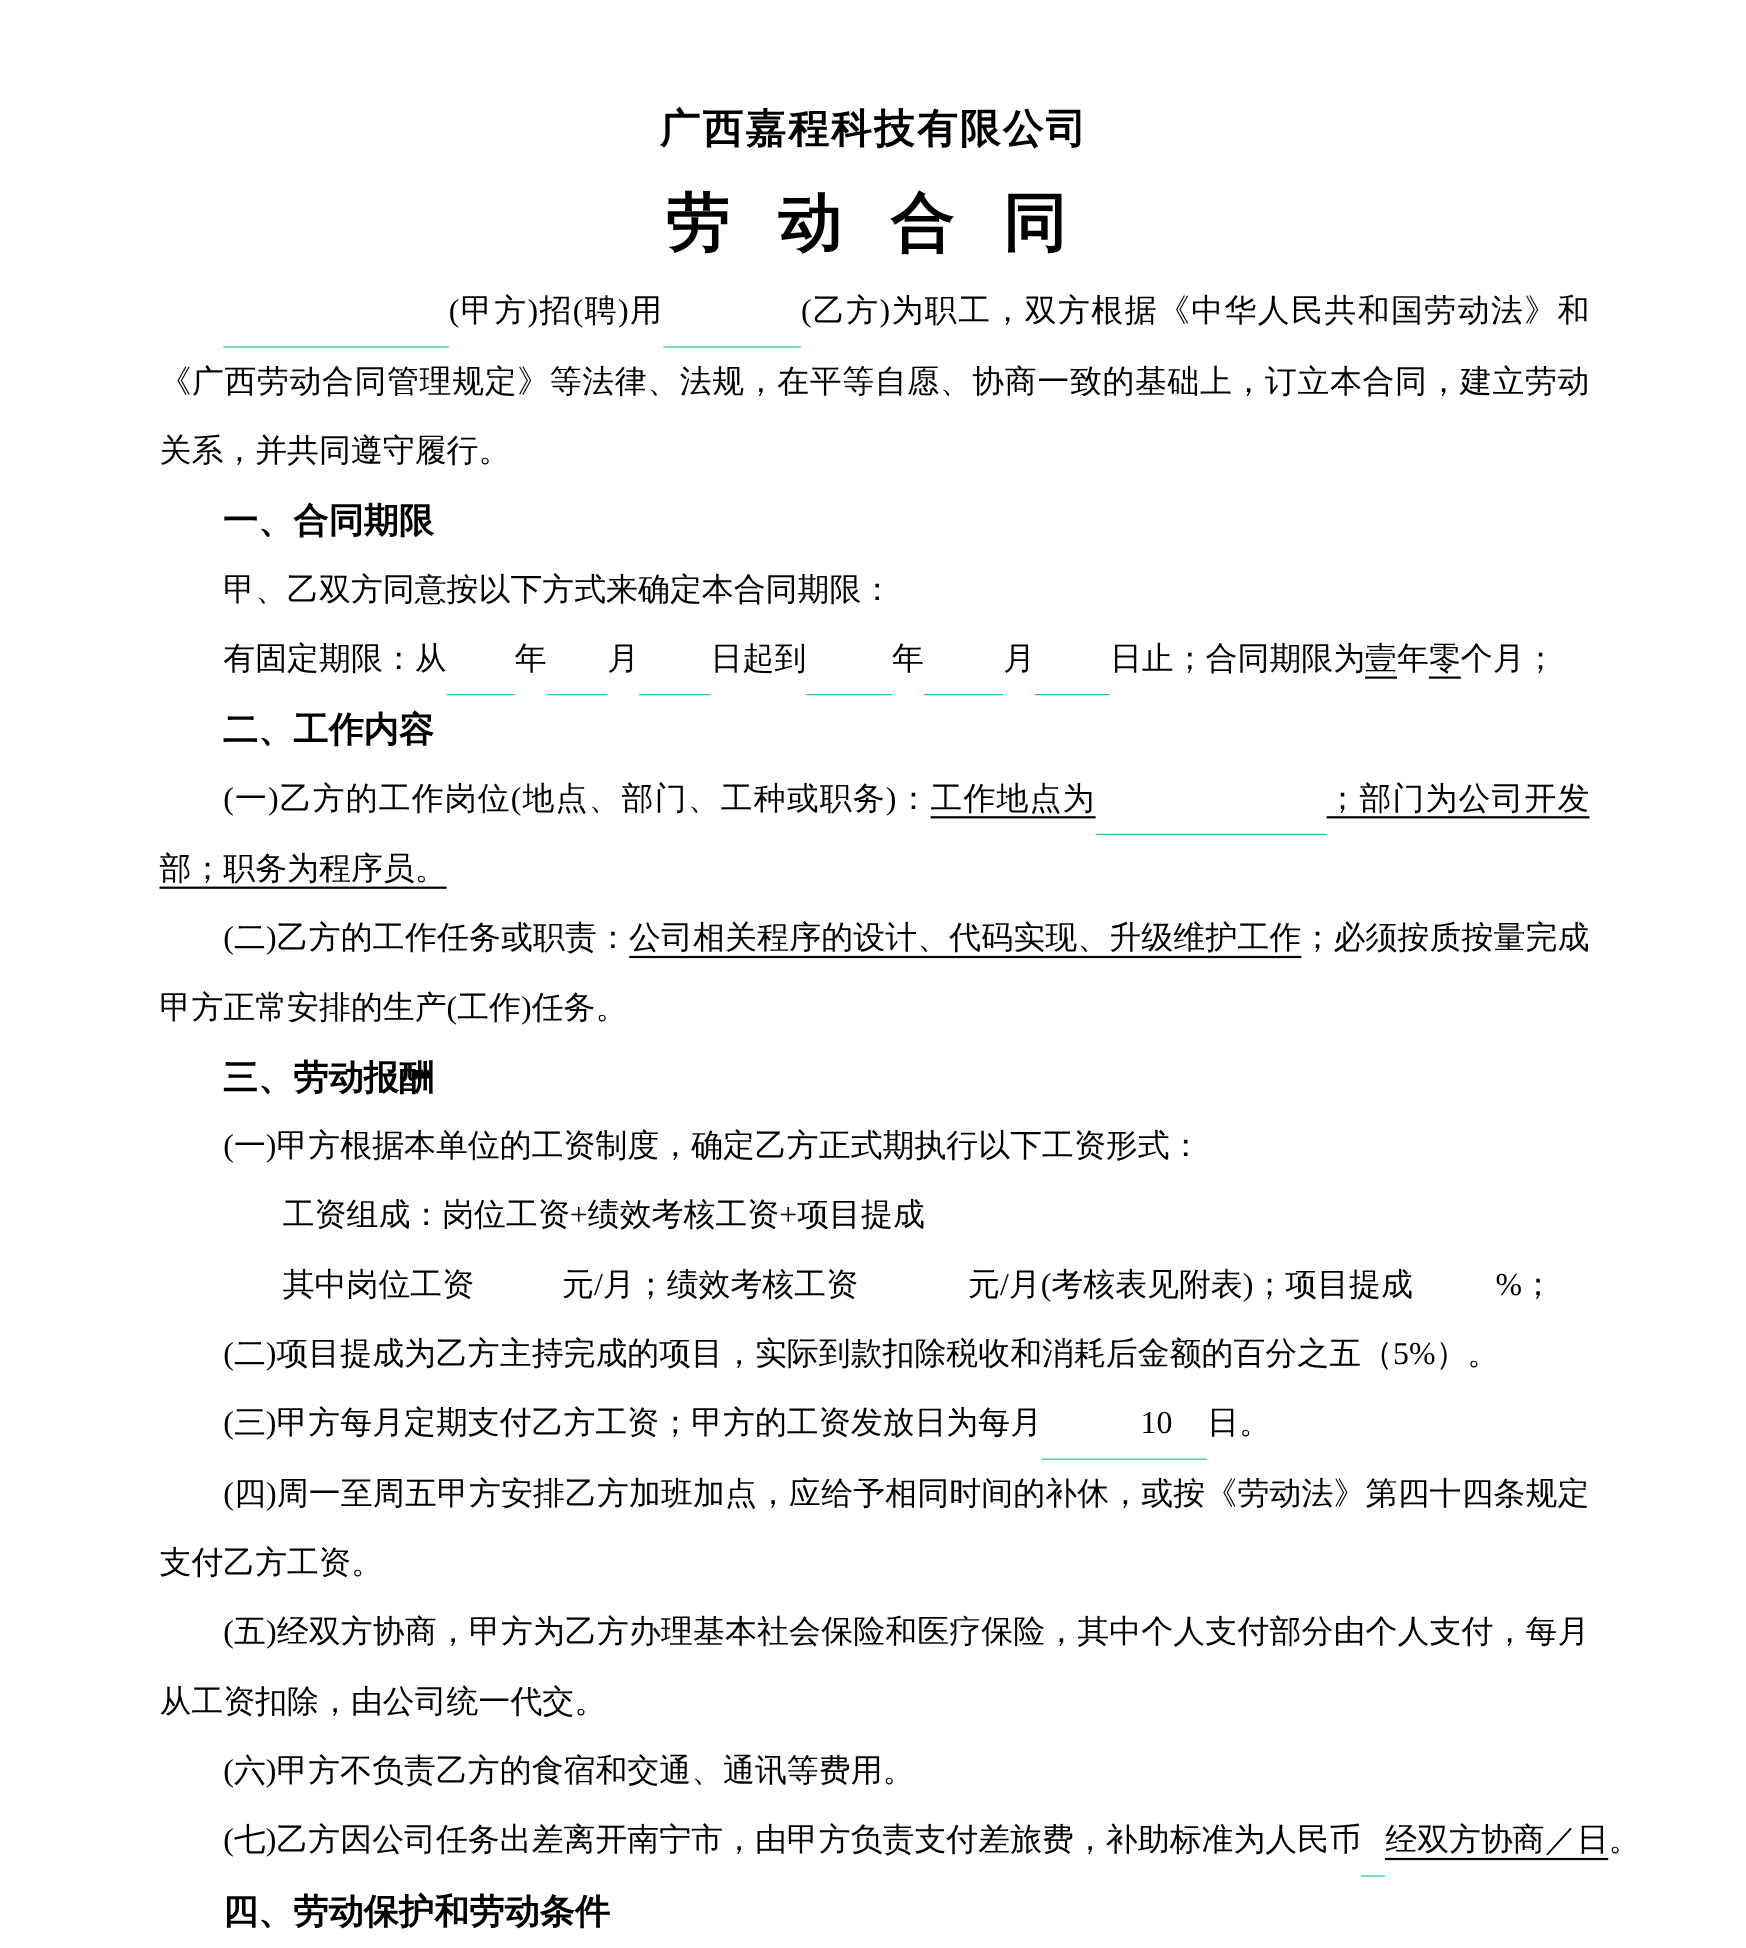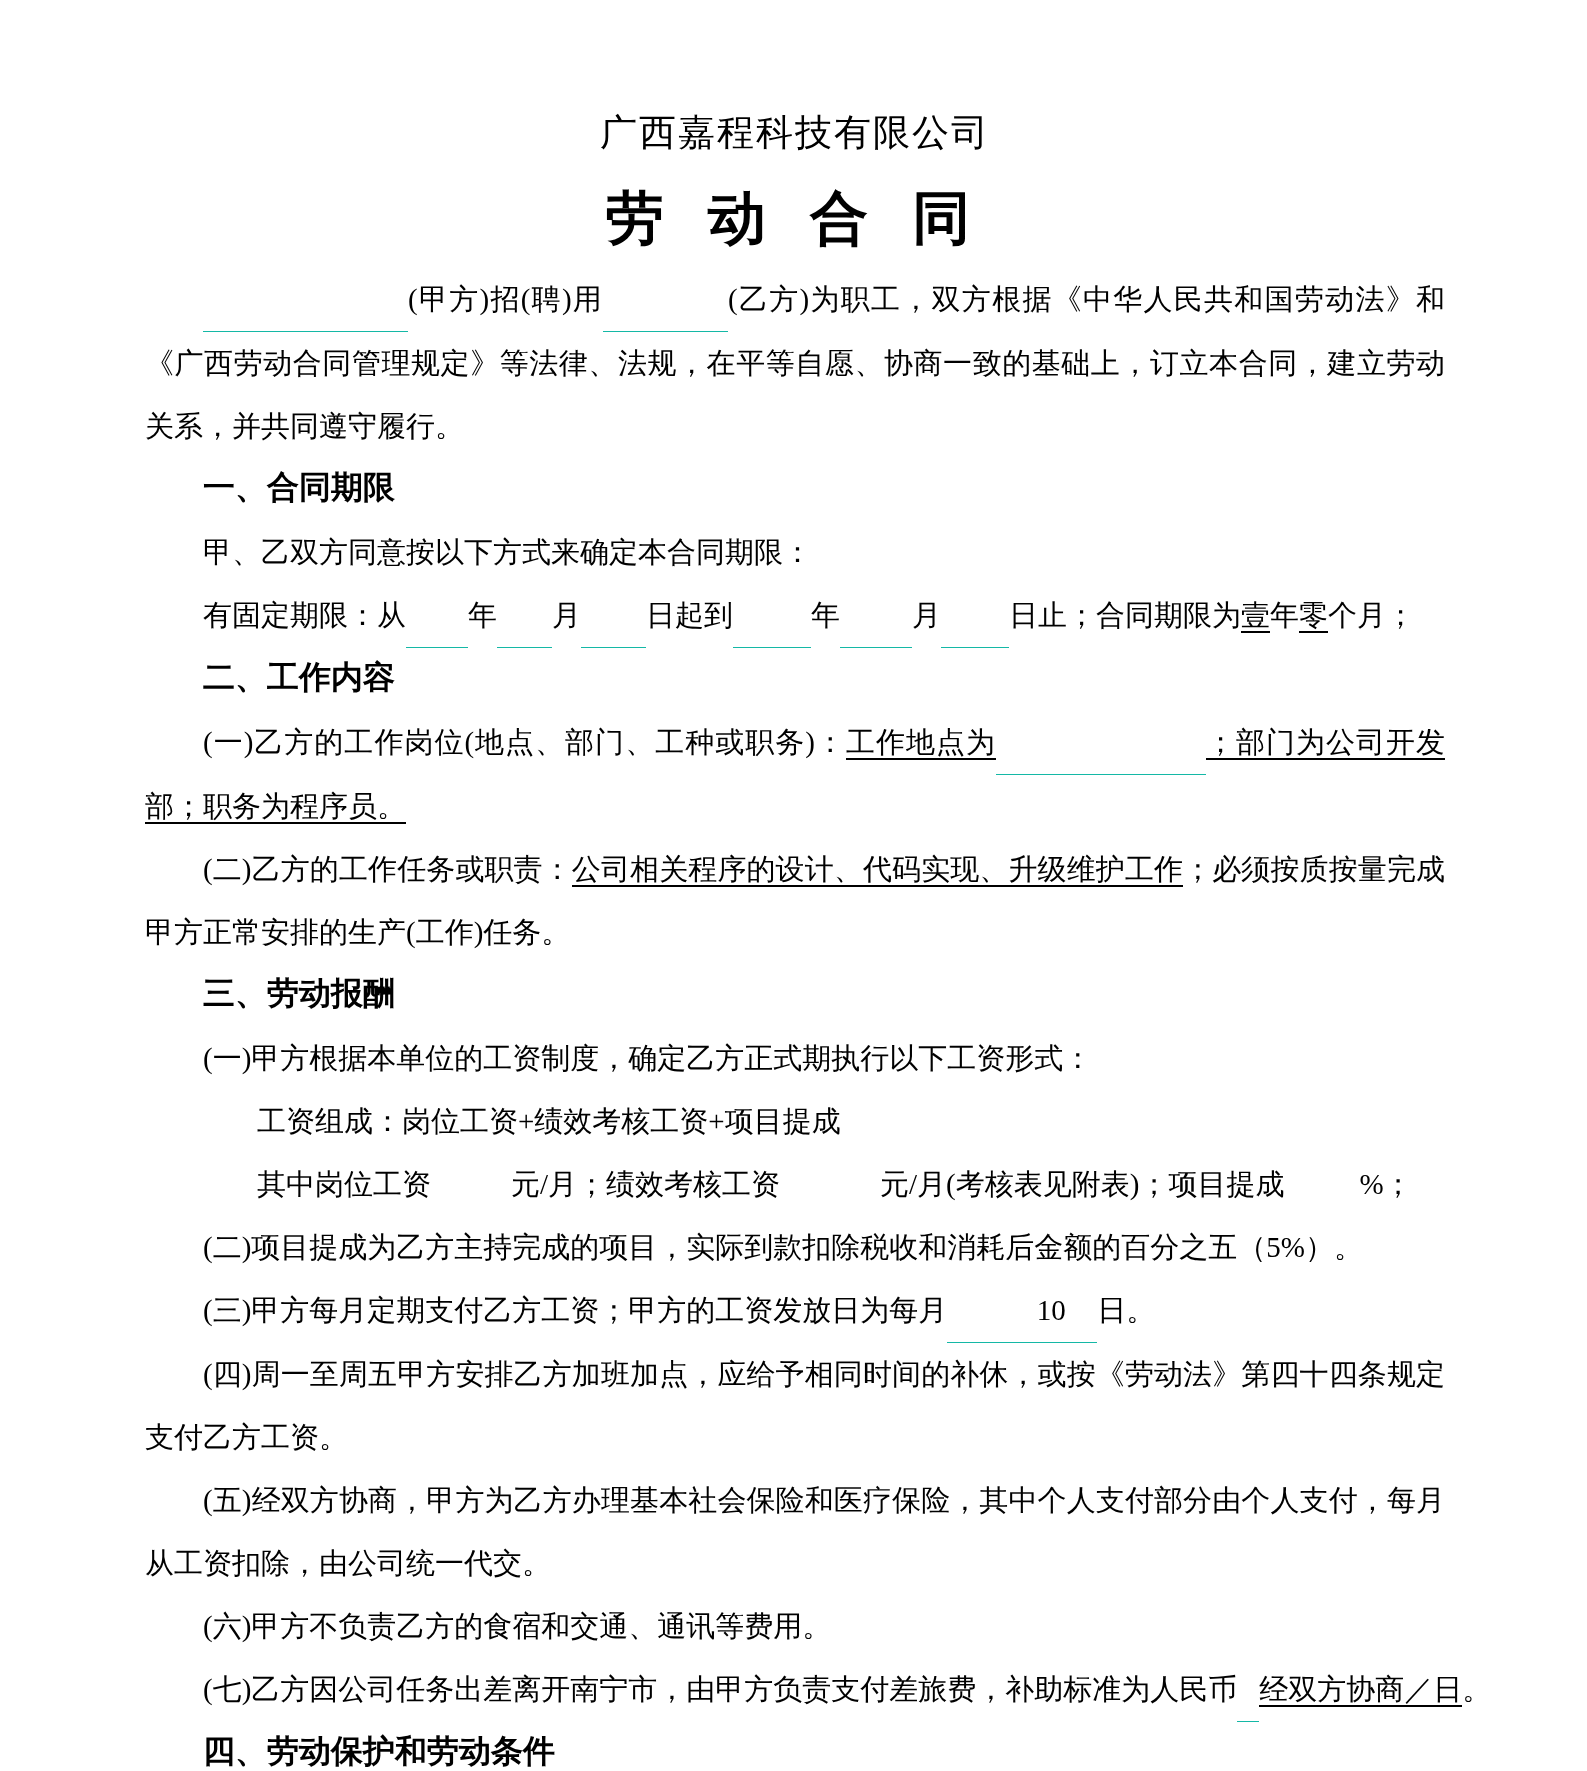--- a/index.html
+++ b/index.html
@@ -7,23 +7,23 @@
   body {
     width: 1587px;
     min-height: 1771px;
     background: #ffffff;
     color: #000000;
     font-family: "Liberation Serif", "DejaVu Serif", serif;
   }
   .page { padding: 92px 142px 30px 145px; }
 
   .company {
-    margin: 16px;
+    margin: 0;
     font-size: 37px;
-    font-weight: normal;
+    font-weight: bold;
     text-align: center;
     letter-spacing: 2px;
   }
   .doc-title {
     margin: 22px 0 10px 0;
     font-size: 58px;
     font-weight: bold;
     font-family: "Liberation Sans", "DejaVu Sans", sans-serif;
     text-align: center;
     letter-spacing: 14px;
@@ -34,21 +34,21 @@
     font-size: 29px;
     line-height: 63px;
     text-align: justify;
   }
   .doc-body p.body    { text-indent: 58px; }
   .doc-body p.sub     { text-indent: 112px; }
   .doc-body p.heading {
     text-indent: 58px;
     font-size: 32px;
     font-weight: bold;
-    font-family: Liberation Mono, monospace;
+    font-family: Liberation Sans, sans-serif;
     text-align: left;
   }
   .doc-body p.nw { white-space: nowrap; text-align: left; }
 
   .u { border-bottom: 2px solid #000; }
   .blank {
     display: inline-block;
     border-bottom: 1px solid #14b8a6;
     text-align: center;
     vertical-align: baseline;

